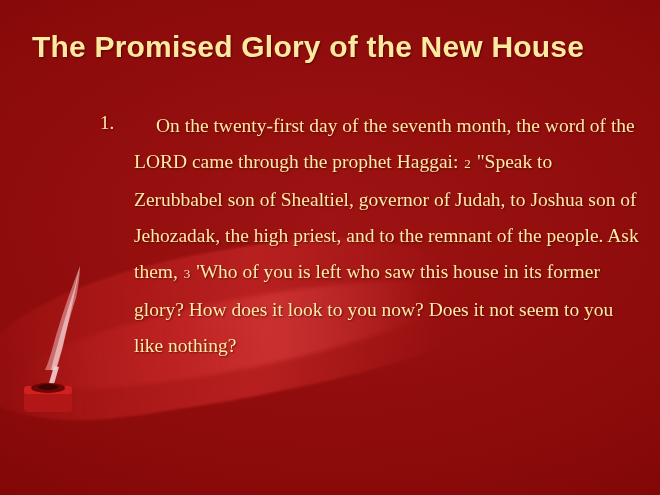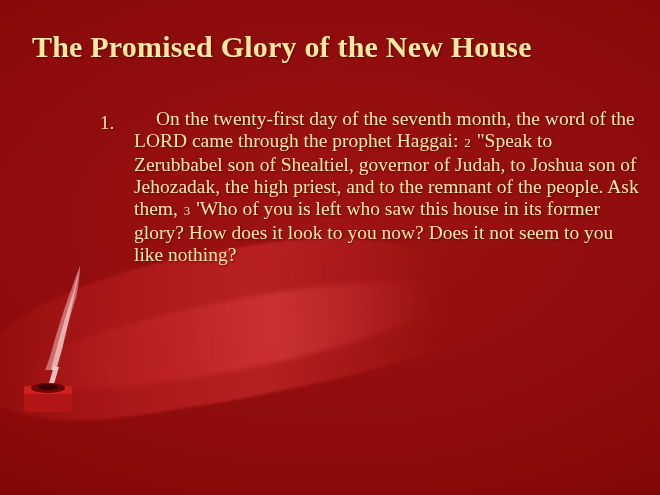--- a/index.html
+++ b/index.html
@@ -61,21 +61,21 @@
     position: absolute;
     left: 32px;
     top: 30px;
     margin: 0;
     width: 600px;
     font-size: 30px;
     font-weight: bold;
     color: #ffe9a0;
     letter-spacing: 0.2px;
     text-shadow: 1px 1px 2px rgba(70,0,0,0.75);
-    font-family: Liberation Serif, serif;
+    font-family: Liberation Sans, sans-serif;
   }
 
   .body-block {
     position: absolute;
     left: 100px;
     top: 108px;
     width: 545px;
   }
   .item {
     display: flex;
@@ -85,21 +85,21 @@
     color: #ffeaa6;
     font-size: 19px;
     line-height: 30px;
     width: 34px;
     flex: 0 0 34px;
     text-shadow: 1px 1px 2px rgba(70,0,0,0.7);
   }
   .item-text {
     color: #ffeaa6;
     font-size: 19.5px;
-    line-height: 22px;
+    line-height: 36px;
     text-indent: 22px;
     text-shadow: 1px 1px 2px rgba(70,0,0,0.7);
   }
   .vnum {
     font-size: 13px;
     vertical-align: baseline;
     padding: 0 1px;
   }
 </style>
 </head>

